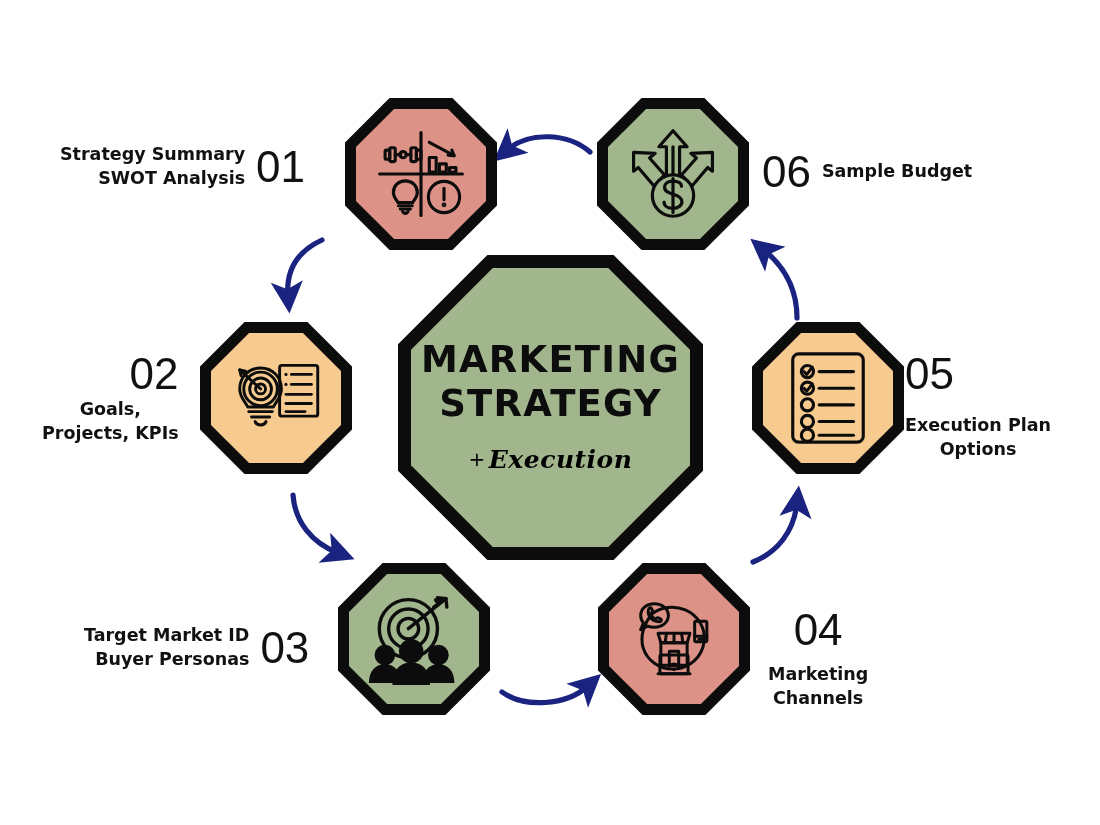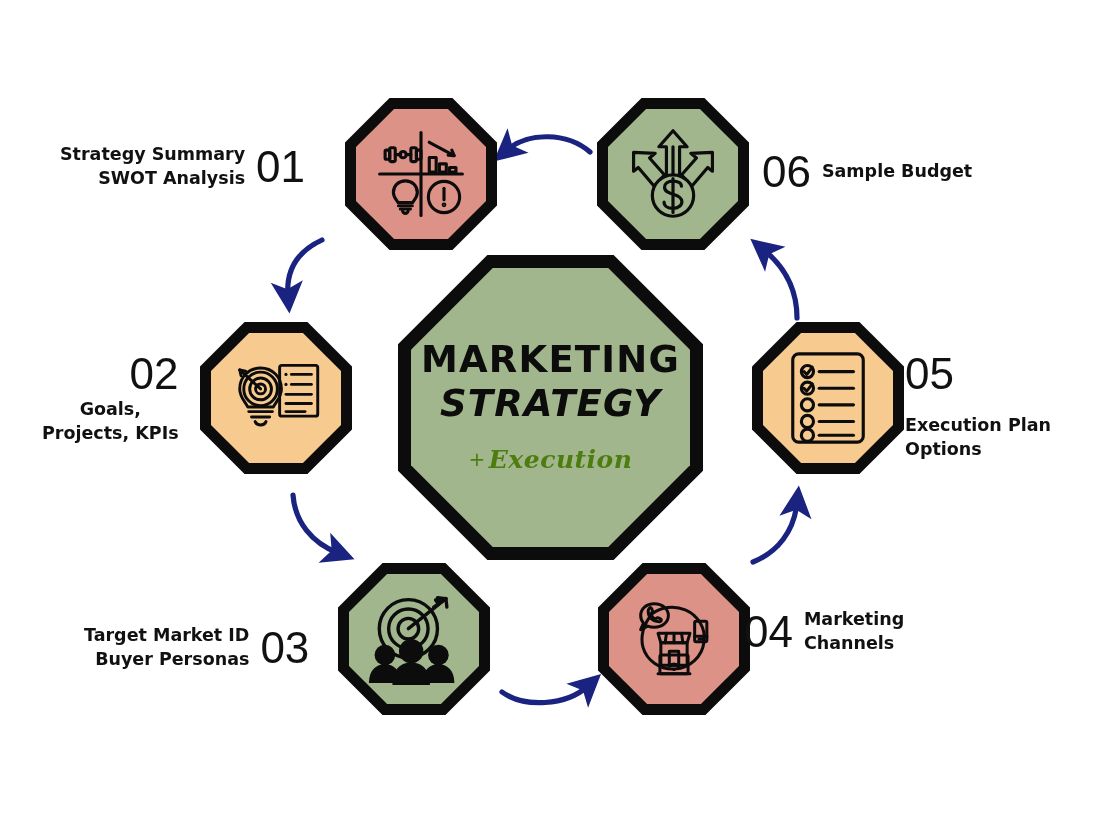--- a/index.html
+++ b/index.html
@@ -48,28 +48,28 @@
     text-align: center;
   }
   .center-line {
     font-family: "DejaVu Sans", sans-serif;
     font-weight: bold;
     font-size: 37px;
     letter-spacing: 1.2px;
     color: #0c0c0c;
     line-height: 1.0;
   }
-  .center-line.l2 { margin-top: 7px; font-style: italic; }
+  .center-line.l2 { margin-top: 7px; }
   .center-sub {
     margin-top: 23px;
     font-family: "DejaVu Serif", serif;
     font-style: italic;
     font-weight: bold;
     font-size: 25px;
-    color: #4d7c0f;
+    color: #000000;
     letter-spacing: 0.5px;
   }
   .center-sub .plus {
     font-family: "DejaVu Sans", sans-serif;
     font-style: normal;
     font-weight: normal;
     font-size: 20px;
     vertical-align: 2px;
     margin-right: 3px;
   }
@@ -114,27 +114,27 @@
   }
   .label-text {
     font-family: "DejaVu Sans", sans-serif;
     font-weight: bold;
     font-size: 17.5px;
     color: #111111;
     line-height: 1.35;
     white-space: nowrap;
   }
   .label-right  { text-align: right; }
-  .label-left   { text-align: left; }
+  .label-left   { text-align: center; }
   .label-center { text-align: center; }
 
   #label-01 { left: 60px;  top: 143px; justify-content: space-between; }
   #label-02 { left: 42px;  top: 352px; flex-direction: column; align-items: flex-end; gap: 2px; }
   #label-03 { left: 84px;  top: 624px; gap: 11px; }
-  #label-04 { left: 744px; top: 608px; }
+  #label-04 { left: 768px; top: 608px; flex-direction: column; }
   #label-05 { left: 905px; top: 352px; flex-direction: column; align-items: flex-start; gap: 18px; }
   #label-06 { left: 762px; top: 150px; }
 
   
   #arrows {
     position: absolute;
     inset: 0;
     pointer-events: none;
   }
 </style>

